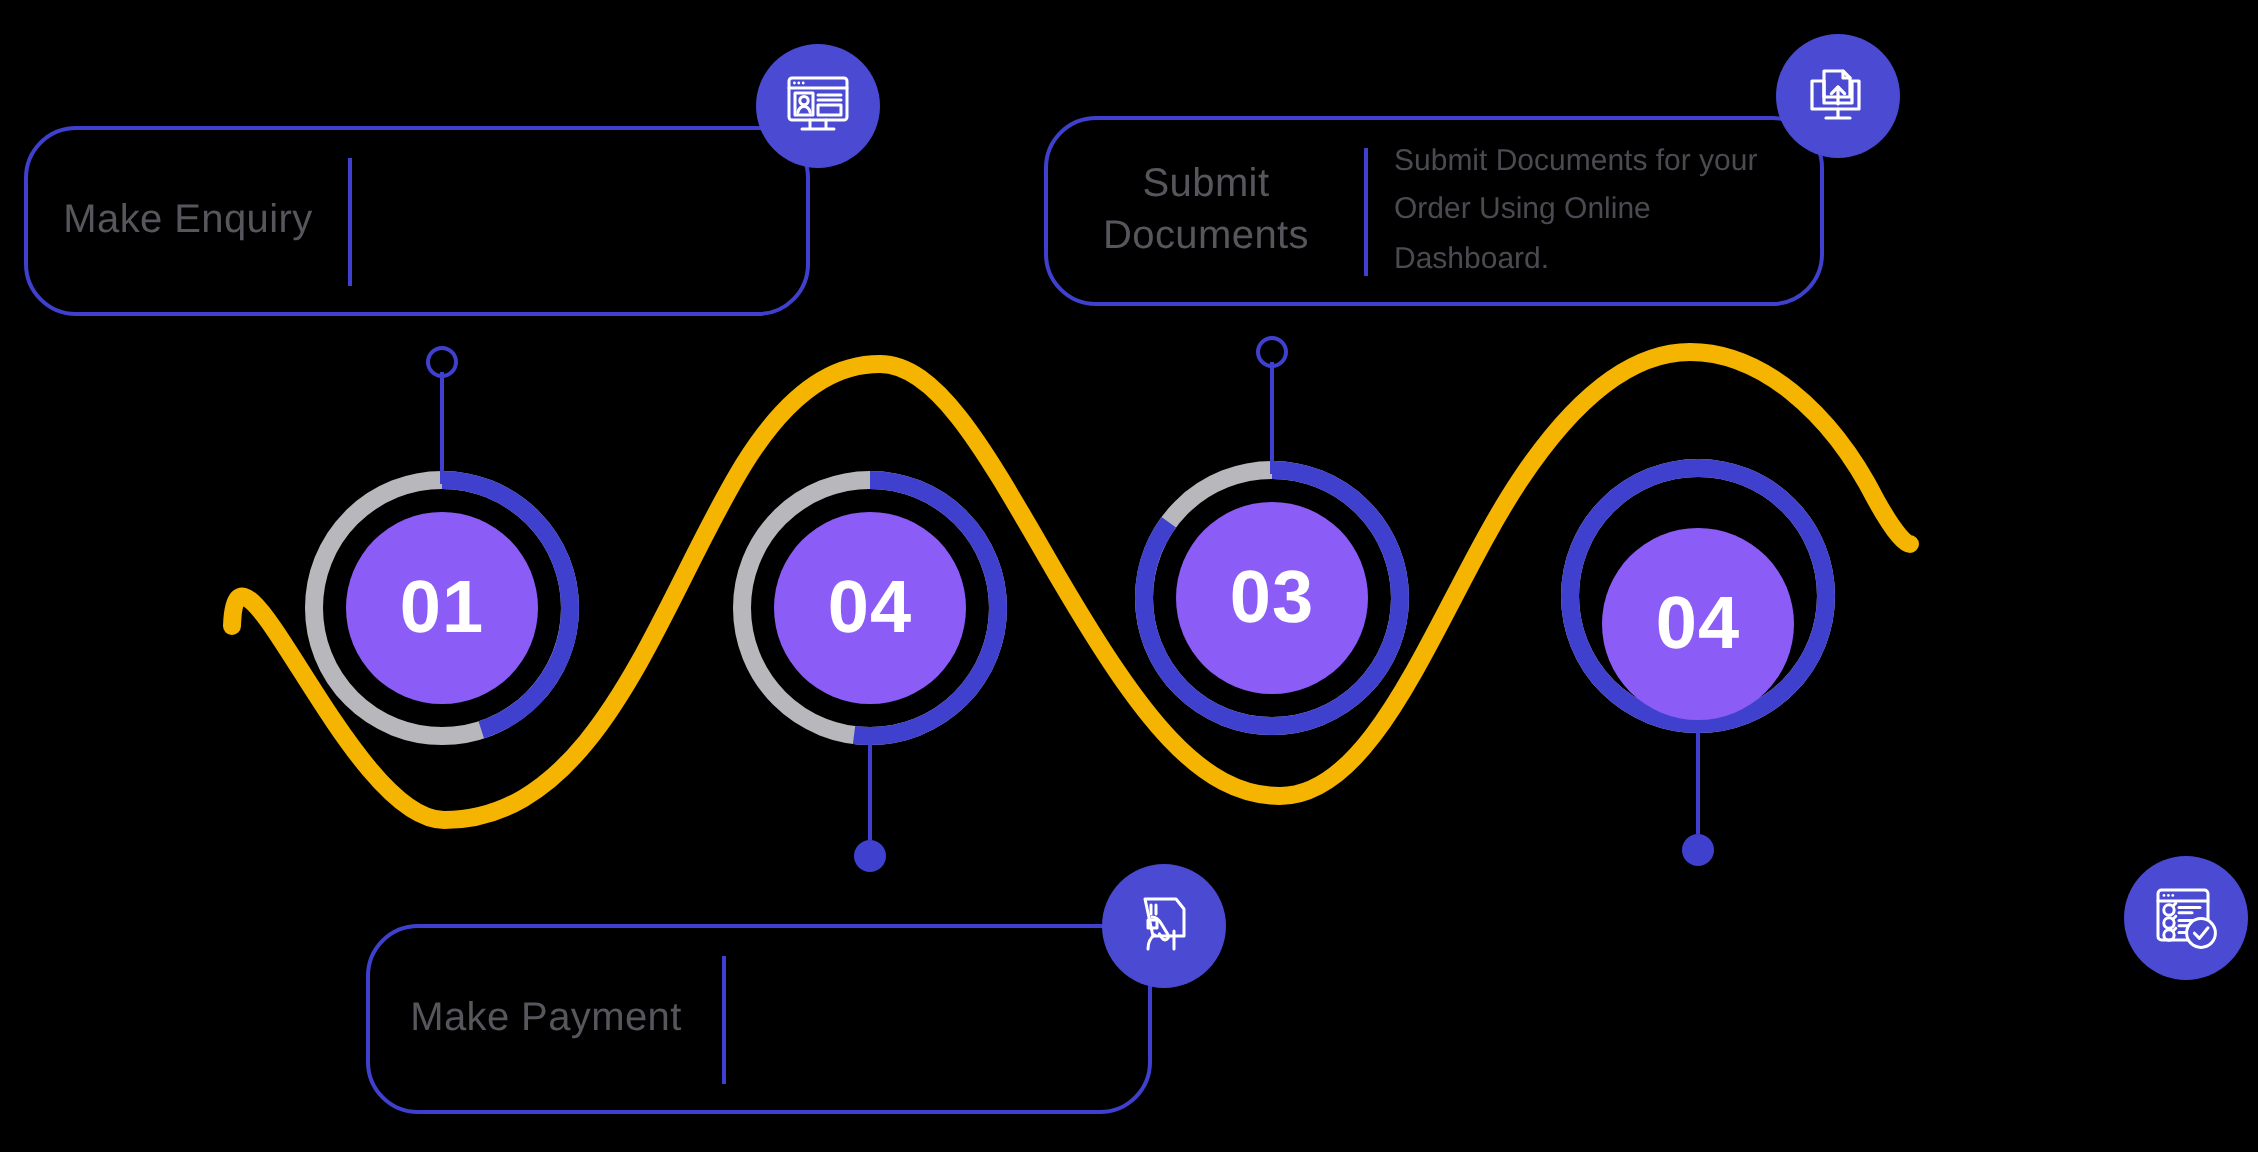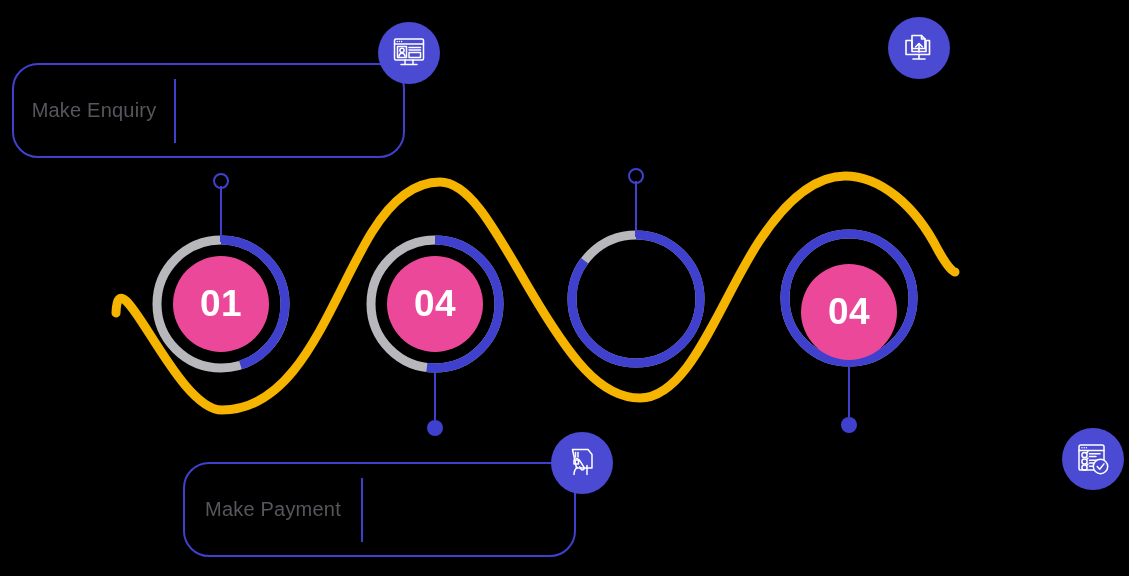--- a/index.html
+++ b/index.html
@@ -94,21 +94,21 @@
   #badge-2 { left: 888px; top: 17px; }
   #badge-3 { left: 551px; top: 432px; }
   #badge-4 { left: 1062px; top: 428px; }
 
   
   .step-circle {
     position: absolute;
     width: 96px;
     height: 96px;
     border-radius: 50%;
-    background: #ec4899;
+    background: #8b5cf6;
     display: flex;
     align-items: center;
     justify-content: center;
     color: #ffffff;
     font-size: 37px;
     font-weight: bold;
     letter-spacing: 0.5px;
   }
   #circle-1 { left: 173px; top: 256px; }
   #circle-2 { left: 387px; top: 256px; }
@@ -153,27 +153,35 @@
 
     <line x1="636" y1="181" x2="636" y2="237" stroke="#4040cf" stroke-width="2"></line>
     <circle cx="636" cy="176" r="7" fill="none" stroke="#4040cf" stroke-width="2"></circle>
 
     <line x1="849" y1="360" x2="849" y2="417" stroke="#4040cf" stroke-width="2"></line>
     <circle cx="849" cy="425" r="8" fill="#4040cf"></circle>
   </svg>
 
   <div class="step-circle" id="circle-1">01</div>
   <div class="step-circle" id="circle-2">04</div>
+  <div class="step-circle" id="circle-3">03</div>
   <div class="step-circle" id="circle-4">04</div>
 
   <div class="card" id="card-1">
     <div class="card-title">Make Enquiry</div>
     <div class="card-divider"></div>
   </div>
 
+  <div class="card" id="card-2">
+    <div class="card-title">Submit
+Documents</div>
+    <div class="card-divider"></div>
+    <div class="card-desc">Submit Documents for your
+Order Using Online Dashboard.</div>
+  </div>
 
   <div class="card" id="card-3">
     <div class="card-title">Make Payment</div>
     <div class="card-divider"></div>
   </div>
 
 
   <div class="icon-badge" id="badge-1">
     <svg width="38" height="38" viewBox="0 0 38 38">
       <g fill="none" stroke="#ffffff" stroke-width="1.5" stroke-linejoin="round" stroke-linecap="round">

